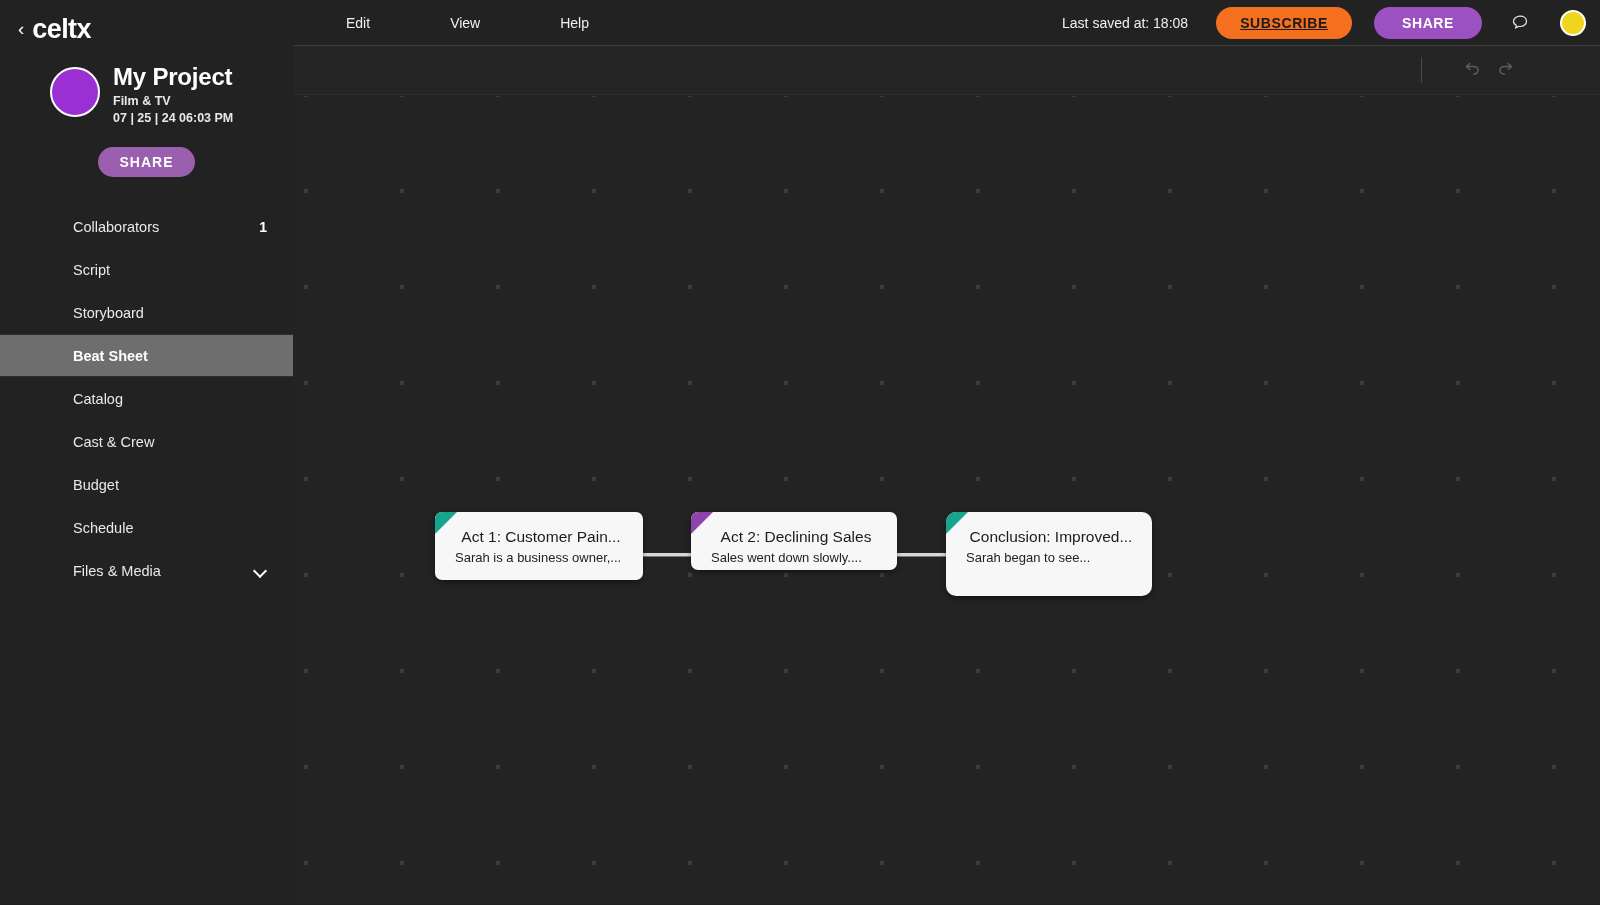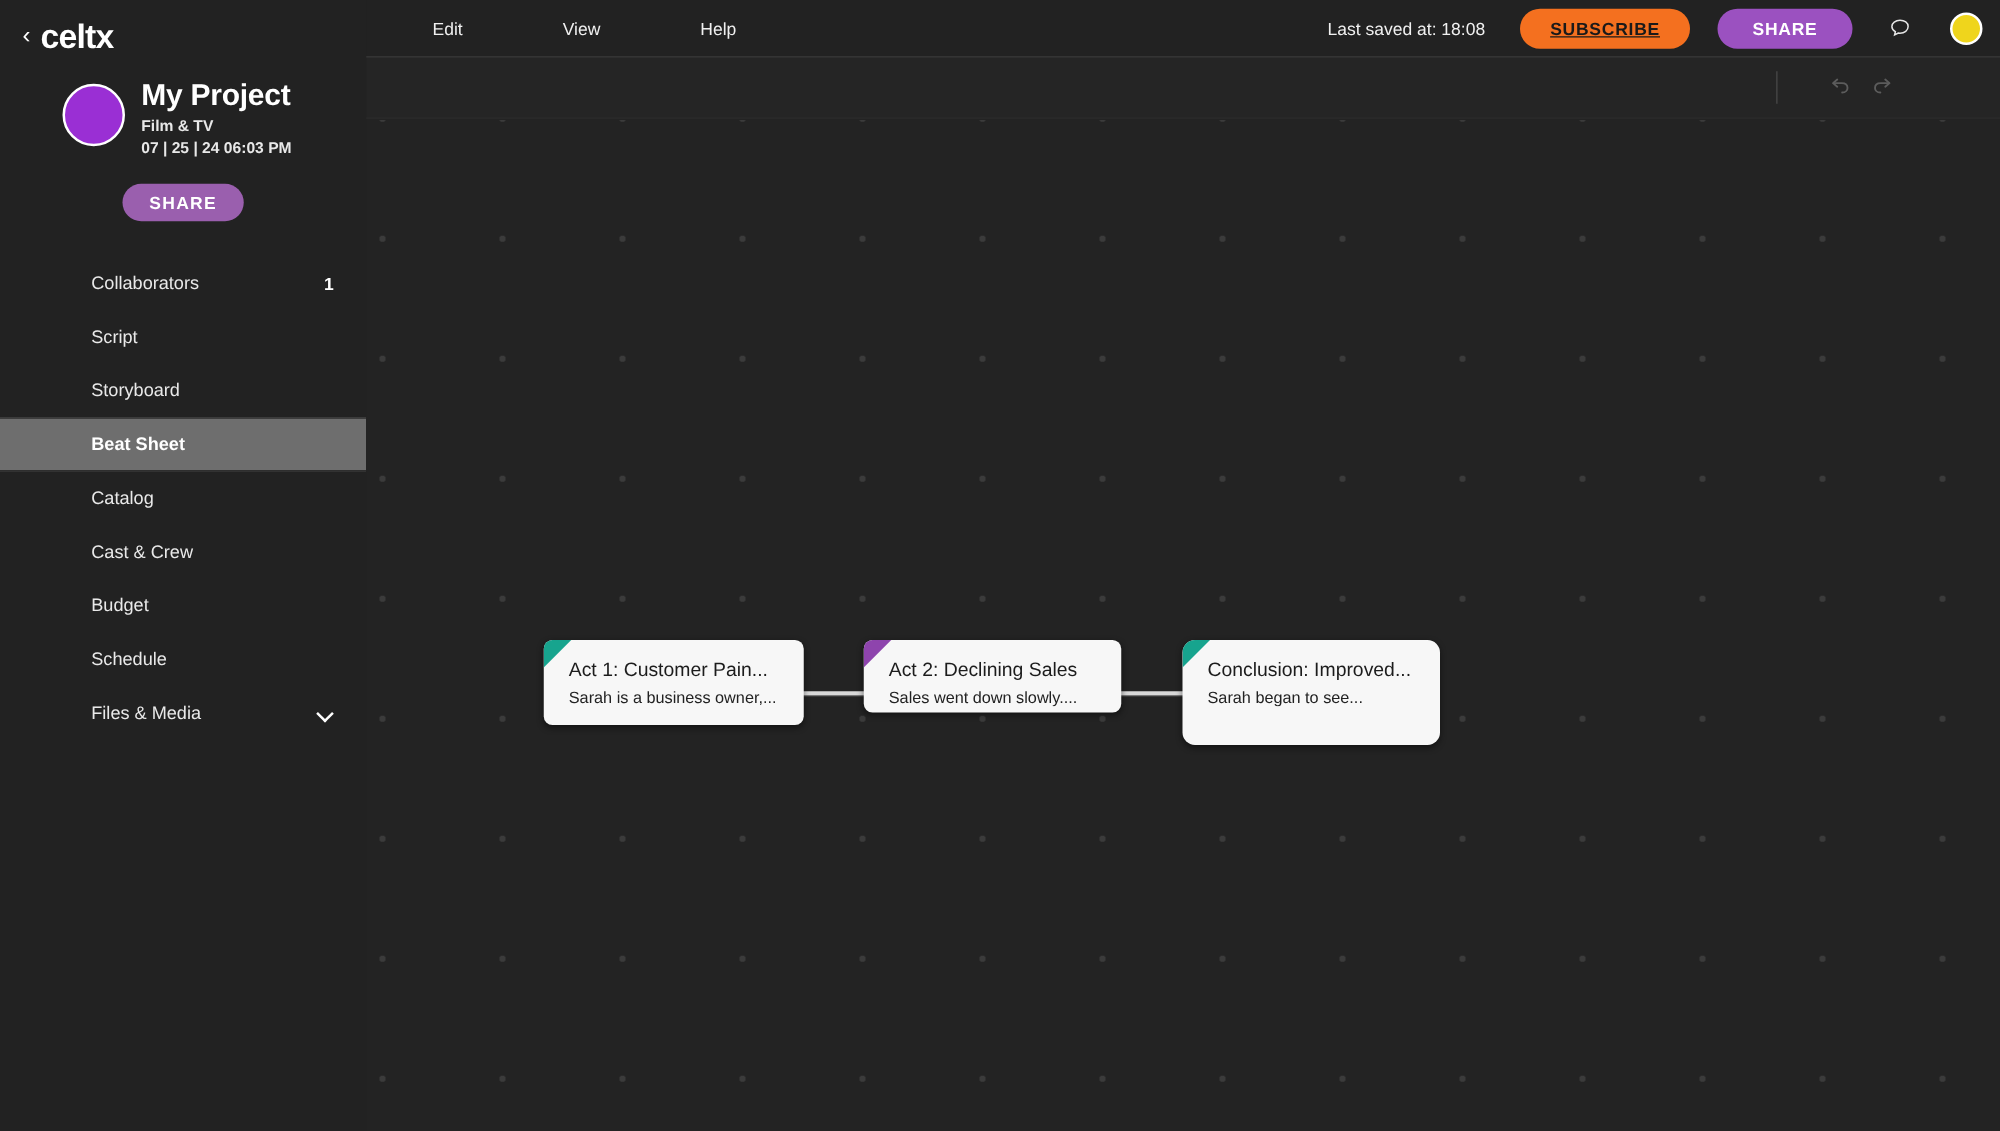--- a/index.html
+++ b/index.html
@@ -181,21 +181,21 @@
   .card-corner {
     position: absolute; left: 0; top: 0;
     width: 0; height: 0;
     border-top: 22px solid #17a48e;
     border-right: 22px solid transparent;
   }
   .card-corner.purple { border-top-color: #8e44ad; }
   .card-title {
     color: #1c1c1c; font-size: 15.5px;
     padding: 16px 16px 0 20px;
-    white-space: nowrap; overflow: hidden;
+    white-space: nowrap; overflow: hidden; text-align: center;
   }
   .card-desc {
     color: #222222; font-size: 13px;
     padding: 4px 16px 0 20px;
     white-space: nowrap; overflow: hidden;
   }
   .connector {
     position: absolute;
     height: 3px;
     background: #d8d8d8;

